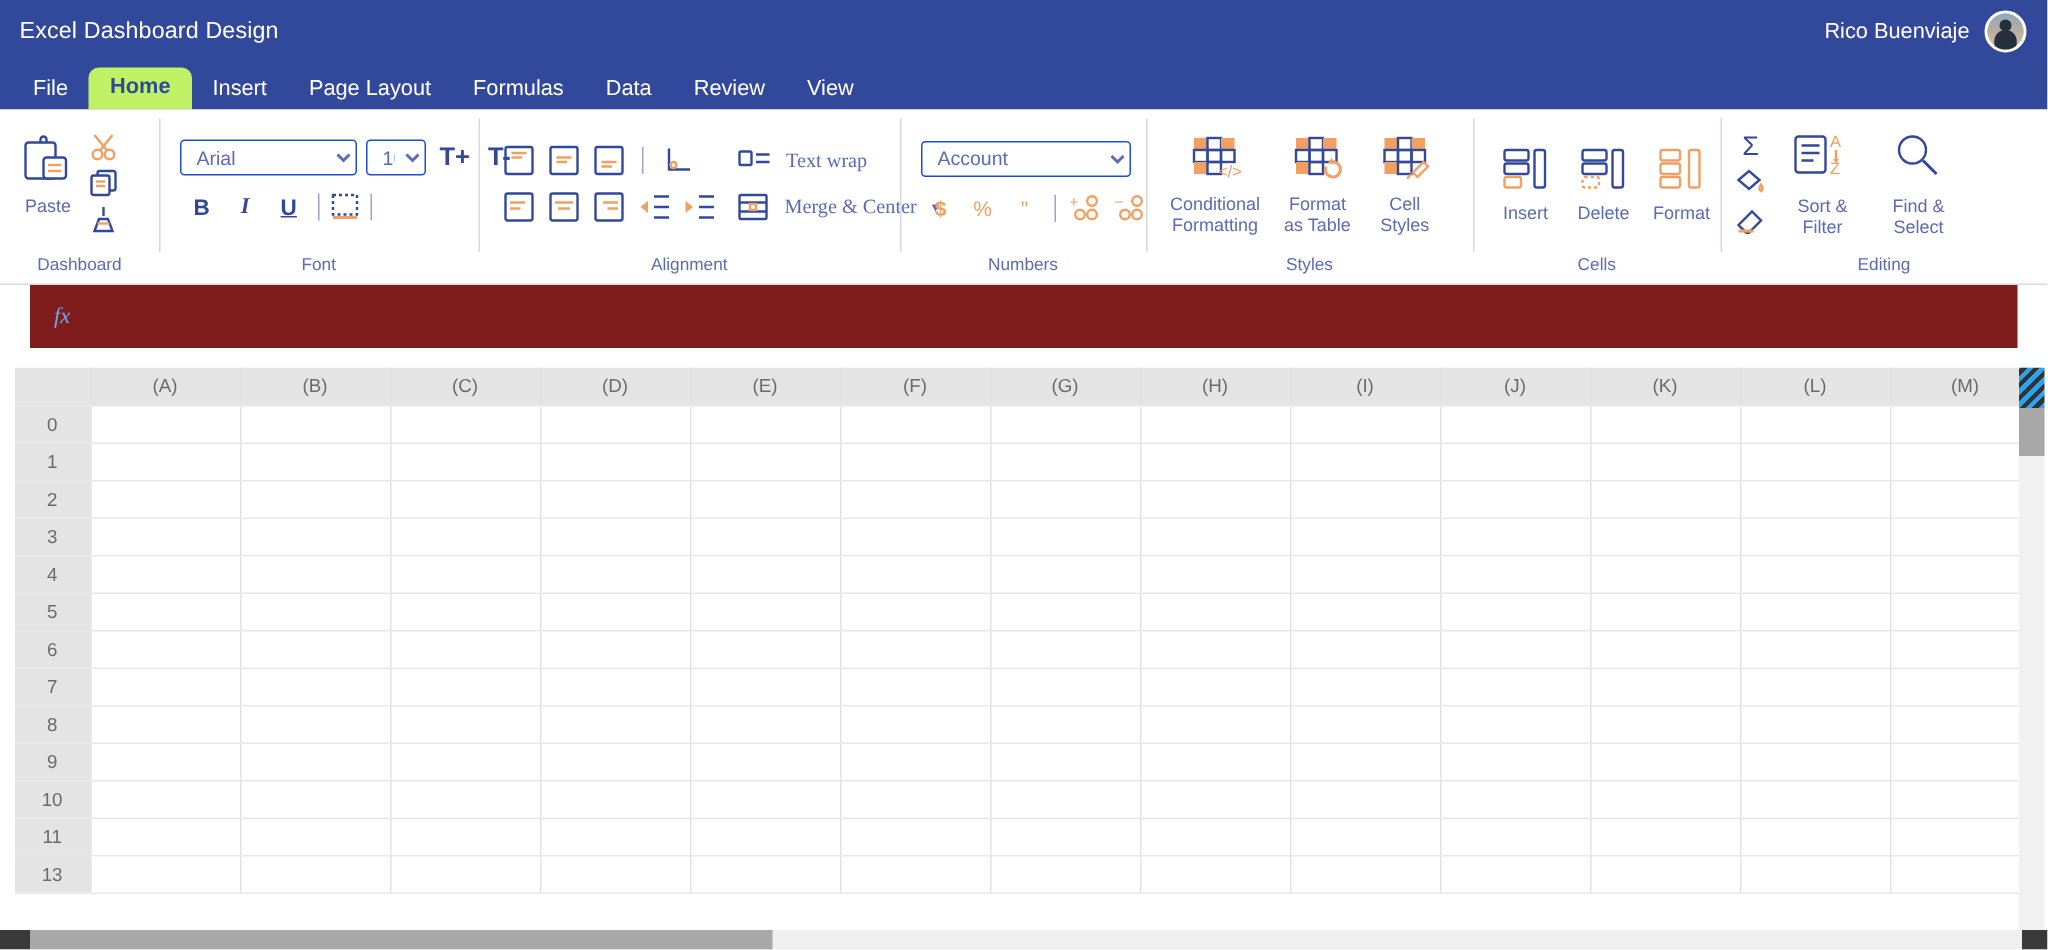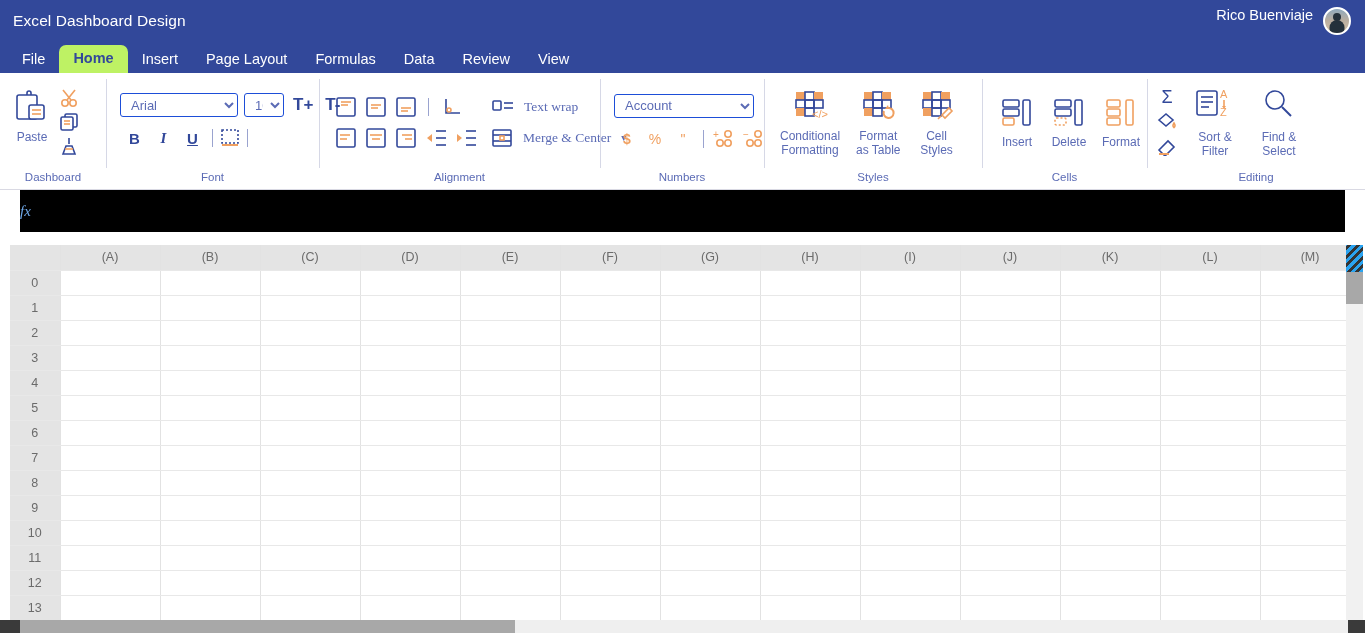--- a/index.html
+++ b/index.html
@@ -12,21 +12,21 @@
   }
   .app { position: relative; width: 1365px; height: 633px; }
 
   
   .titlebar {
     height: 42px; background: #32489a;
     display: flex; align-items: center; justify-content: space-between;
     padding: 0 12px 0 13px;
   }
   .title-text { color: #ffffff; font-size: 15.5px; letter-spacing: .1px; }
-  .user-zone { display: flex; align-items: flex-start; gap: 10px; padding-right: 2px; }
+  .user-zone { display: flex; align-items: center; gap: 10px; padding-right: 2px; }
   .user-name { color: #ffffff; font-size: 14.5px; }
   .avatar {
     width: 28px; height: 28px; border-radius: 50%;
     border: 2px solid #ffffff; overflow: hidden;
     background: linear-gradient(#8fa9bd 0%, #b9ada0 48%, #d5c2a8 100%);
     position: relative; flex: none;
   }
   .avatar::after {
     content: ""; position: absolute; left: 50%; bottom: -2px;
     width: 15px; height: 15px; border-radius: 50% 50% 40% 40%;
@@ -123,22 +123,22 @@
   .g-cell { width: 165px; }
   .cell-wrap { display: flex; gap: 14px; padding: 0 16px; align-items: flex-start; }
 
   
   .g-edit { width: 218px; }
   .edit-wrap { display: flex; gap: 10px; padding-left: 8px; align-items: center; }
   .edit-stack { display: flex; flex-direction: column; gap: 5px; align-items: center; }
 
   
   .formulabar {
-    height: 42px; background: #000000; margin: 0 20px 0 20px;
-    display: flex; align-items: center; 
+    height: 42px; background: #7f1d1d; margin: 0 20px 0 20px;
+    display: flex; align-items: center; padding-left: 16px;
   }
   .fx { color: #6fa8e8; font-size: 15px; font-style: italic;
         font-family: "Liberation Serif", serif; }
   .formula-input {
     flex: 1; background: transparent; border: none; outline: none;
     color: #ffffff; font-size: 13px; padding-left: 14px;
     font-family: "Liberation Sans", sans-serif;
   }
 
   
@@ -731,36 +731,20 @@
               <td class="cell"></td>
               <td class="cell"></td>
               <td class="cell"></td>
               <td class="cell"></td>
               <td class="cell"></td>
               <td class="cell"></td>
               <td class="cell"></td>
               <td class="cell"></td>
             </tr>
             <tr>
-              <td class="rowh">12</td>
-              <td class="cell"></td>
-              <td class="cell"></td>
-              <td class="cell"></td>
-              <td class="cell"></td>
-              <td class="cell"></td>
-              <td class="cell"></td>
-              <td class="cell"></td>
-              <td class="cell"></td>
-              <td class="cell"></td>
-              <td class="cell"></td>
-              <td class="cell"></td>
-              <td class="cell"></td>
-              <td class="cell"></td>
-            </tr>
-            <tr>
               <td class="rowh">13</td>
               <td class="cell"></td>
               <td class="cell"></td>
               <td class="cell"></td>
               <td class="cell"></td>
               <td class="cell"></td>
               <td class="cell"></td>
               <td class="cell"></td>
               <td class="cell"></td>
               <td class="cell"></td>

